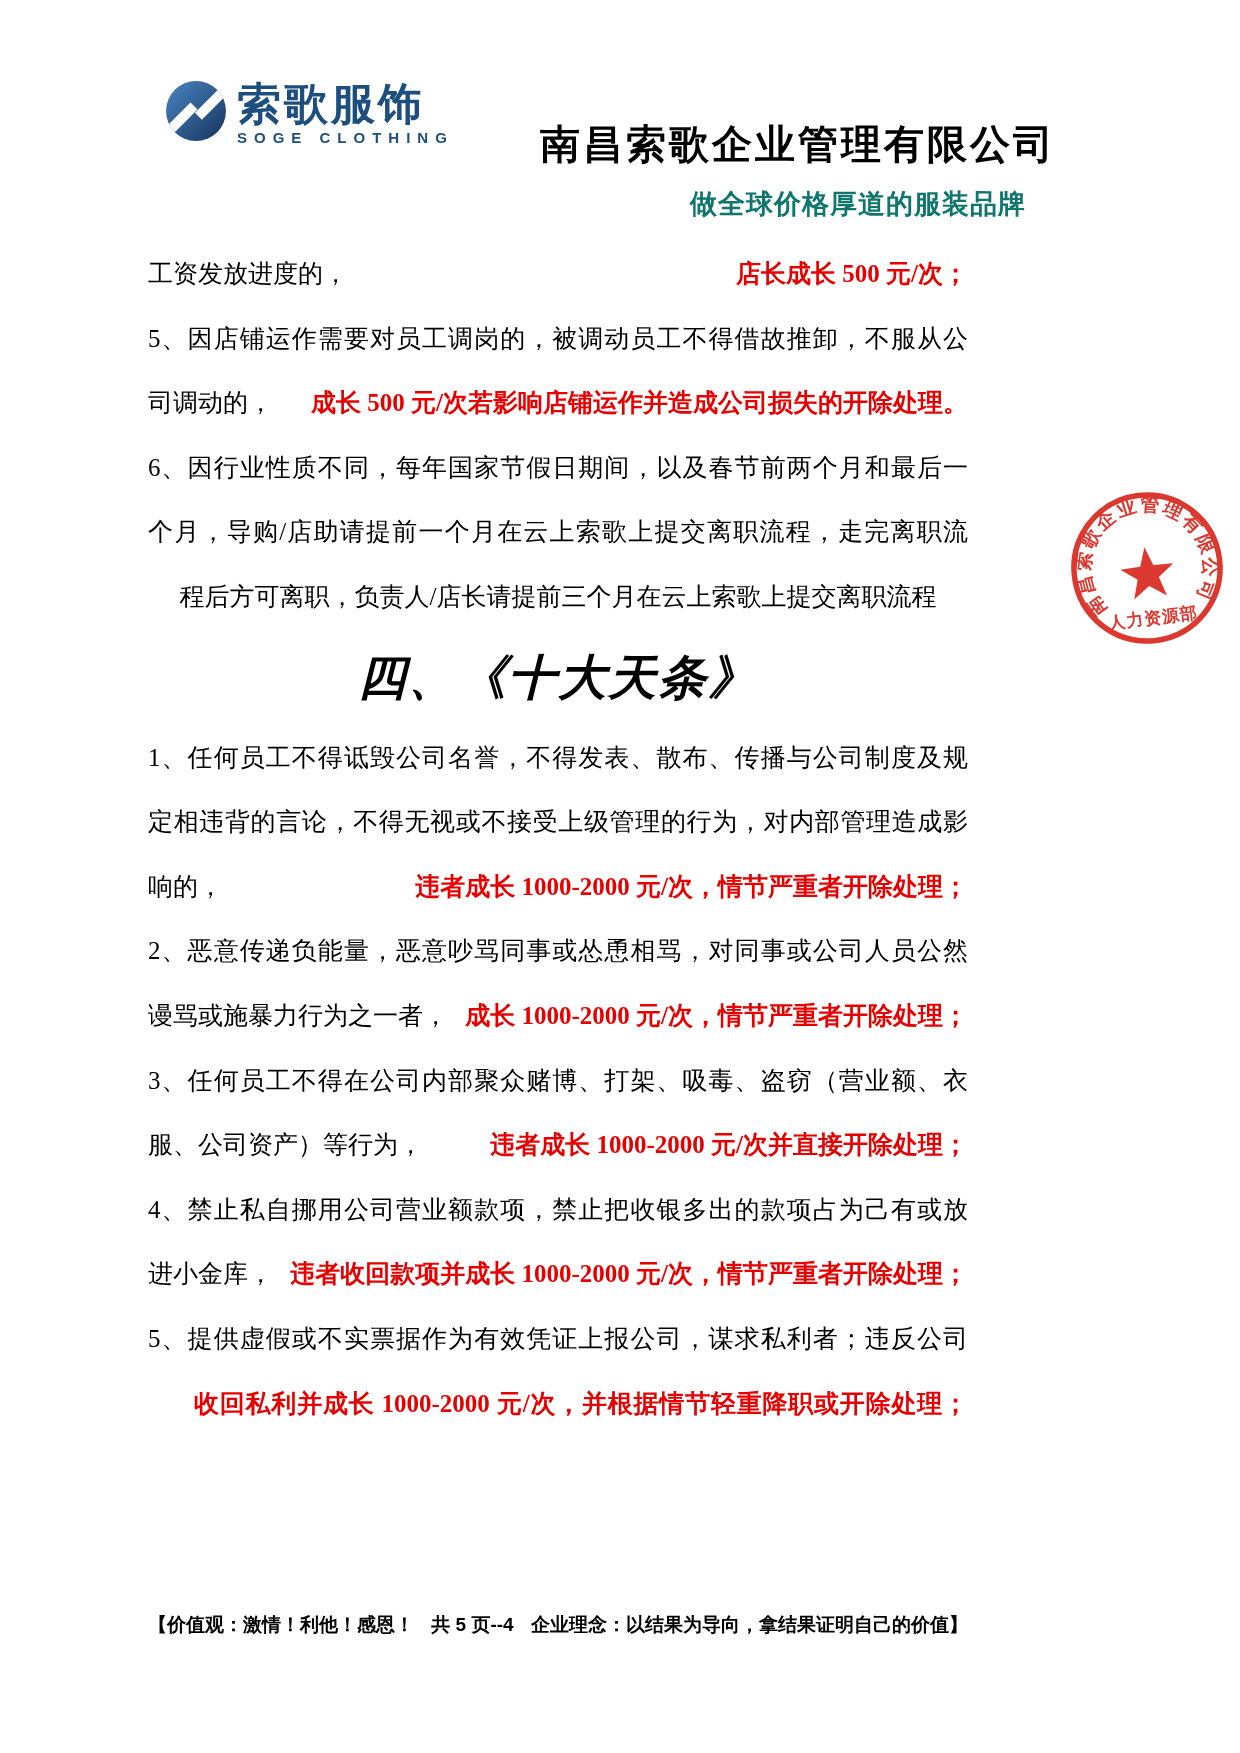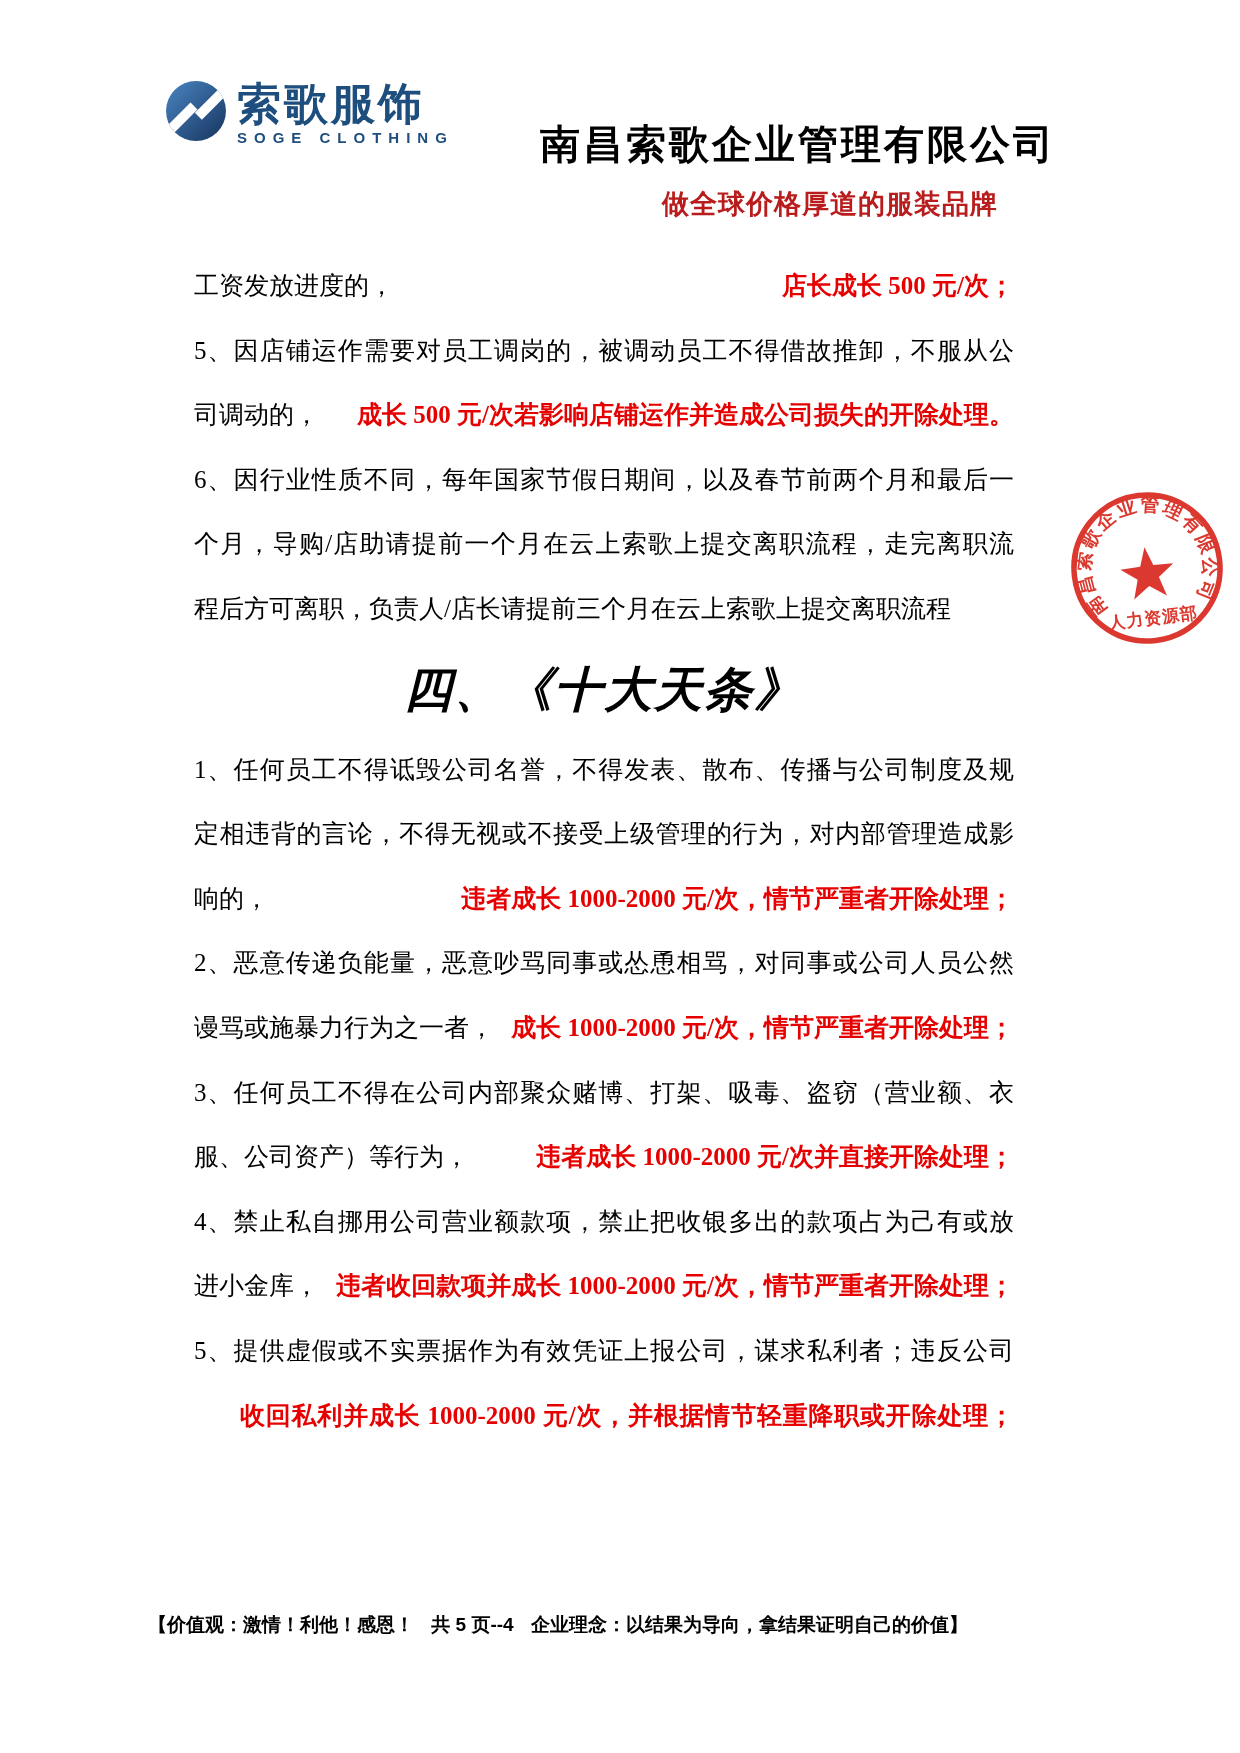--- a/index.html
+++ b/index.html
@@ -30,37 +30,36 @@
   }
 
   
   .company-title {
     position: absolute; left: 540px; top: 120px;
     font-family: "Liberation Sans", "DejaVu Sans", sans-serif;
     font-size: 40px; font-weight: bold; letter-spacing: 3px; color: #000;
     line-height: 48px;
   }
   .company-slogan {
-    position: absolute; left: 662px; top: 186px;
+    position: absolute; left: 690px; top: 186px;
     font-family: "Liberation Sans", "DejaVu Sans", sans-serif;
-    font-size: 27px; font-weight: bold; color: #b91c1c; letter-spacing: 1px;
+    font-size: 27px; font-weight: bold; color: #0f766e; letter-spacing: 1px;
   }
 
   
   .body-text {
-    position: absolute; left: 148px; top: 254px; width: 820px;
+    position: absolute; left: 148px; top: 242px; width: 820px;
     font-size: 25px;
-    margin-left: 46px;
   }
   .line { height: 64.6px; line-height: 64.6px; white-space: nowrap; }
   .line .red  { color: #e60000; font-weight: bold; }
   .line .black{ color: #000000; }
 
   .line.fill  { text-align: justify; text-align-last: justify; white-space: normal; }
-  .line.plain { text-align: left; }
+  .line.plain { text-align: center; }
   .line.split { display: flex; justify-content: space-between; align-items: center; }
   .line.red-right  { text-align: right; padding-right: 6px; }
   .line.red-indent { padding-left: 46px; text-align: justify; text-align-last: justify; white-space: normal; }
 
   .line.heading {
     height: 96px; line-height: 96px;
     text-align: center; font-size: 48px; font-weight: bold;
     letter-spacing: 2px; color: #000; white-space: nowrap; font-style: italic;
   }
 

